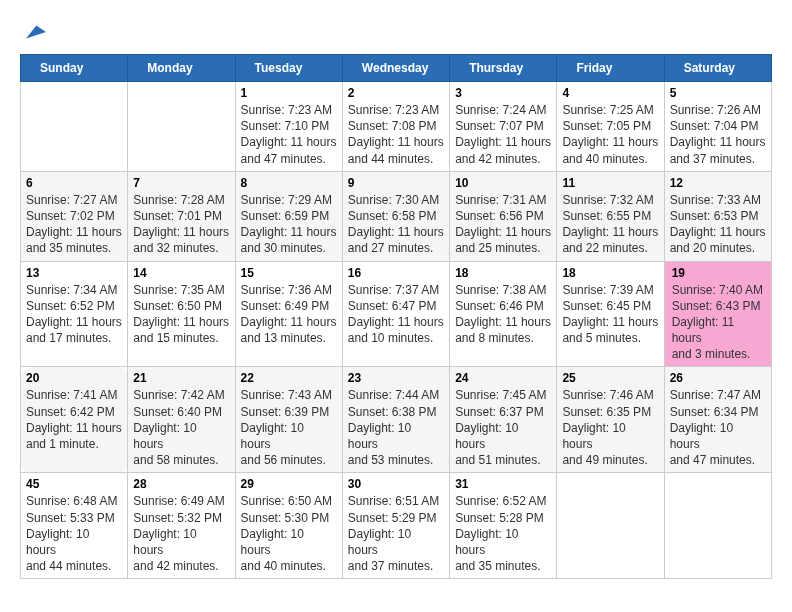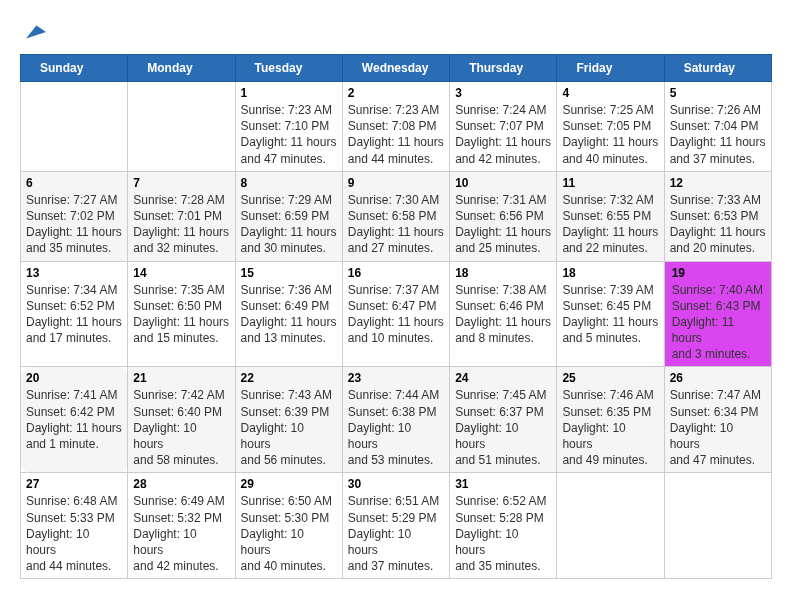--- a/index.html
+++ b/index.html
@@ -243,21 +243,21 @@
 Daylight: 11 hours
 and 8 minutes.</div>
         </td>
         <td style="background: rgb(255, 255, 255);">
           <div class="day-num">18</div>
           <div class="day-info" style="white-space: pre-line;">Sunrise: 7:39 AM
 Sunset: 6:45 PM
 Daylight: 11 hours
 and 5 minutes.</div>
         </td>
-        <td style="background: #d946ef; padding-left: 7px;">
+        <td style="background: #f9a8d4; padding-left: 7px;">
           <div class="day-num">19</div>
           <div class="day-info" style="white-space: pre-line;">Sunrise: 7:40 AM
 Sunset: 6:43 PM
 Daylight: 11 hours
 and 3 minutes.</div>
         </td>
       </tr>
       <tr>
         <td style="background: rgb(245, 245, 245); border-radius: 10px;">
           <div class="day-num">20</div>
@@ -304,21 +304,21 @@
         <td style="background: rgb(245, 245, 245);">
           <div class="day-num">26</div>
           <div class="day-info" style="white-space: pre-line;">Sunrise: 7:47 AM
 Sunset: 6:34 PM
 Daylight: 10 hours
 and 47 minutes.</div>
         </td>
       </tr>
       <tr>
         <td style="background: rgb(255, 255, 255);">
-          <div class="day-num">27</div>
+          <div class="day-num">45</div>
           <div class="day-info" style="white-space: pre-line;">Sunrise: 6:48 AM
 Sunset: 5:33 PM
 Daylight: 10 hours
 and 44 minutes.</div>
         </td>
         <td style="background: rgb(255, 255, 255);">
           <div class="day-num">28</div>
           <div class="day-info" style="white-space: pre-line;">Sunrise: 6:49 AM
 Sunset: 5:32 PM
 Daylight: 10 hours

